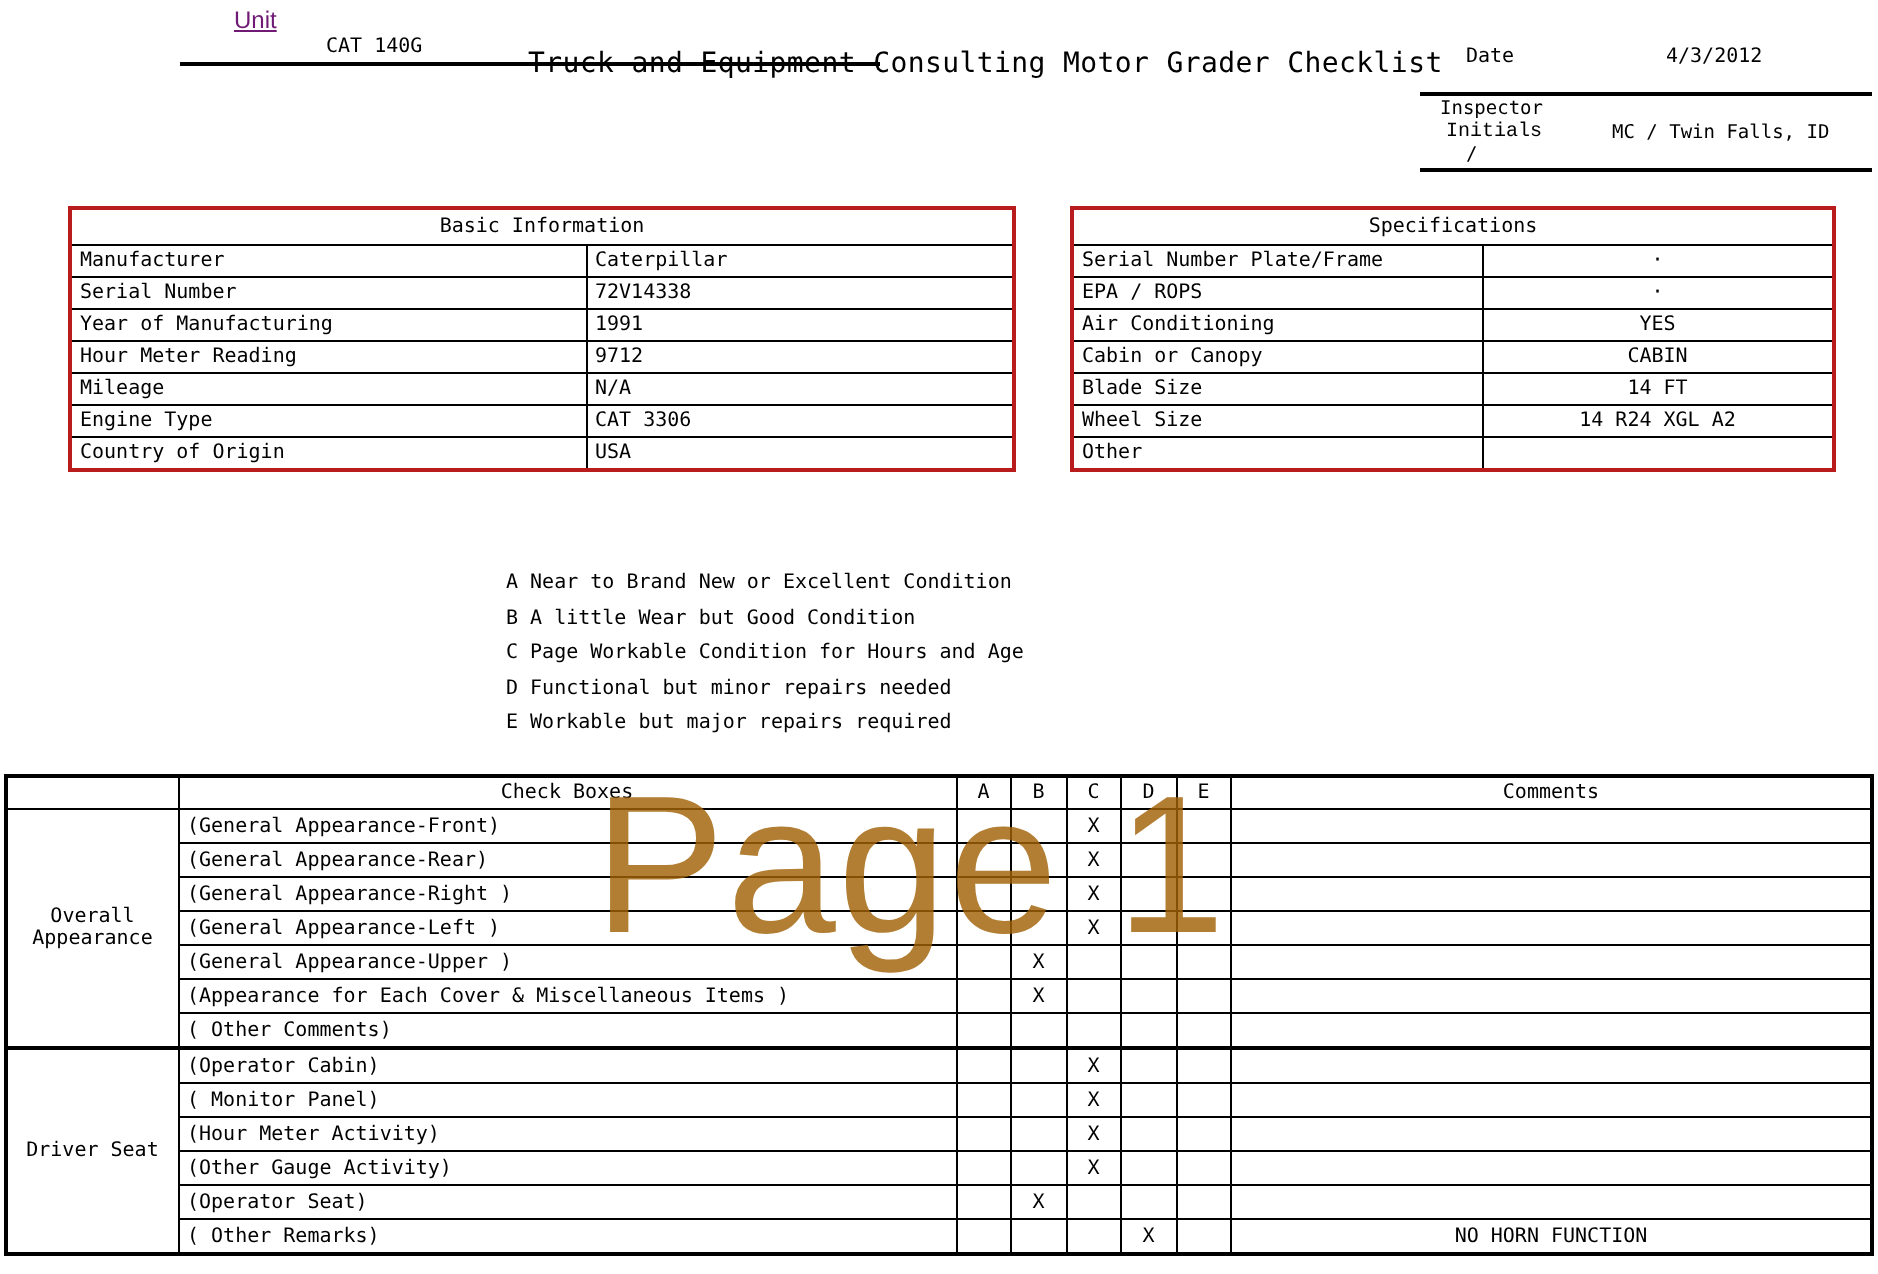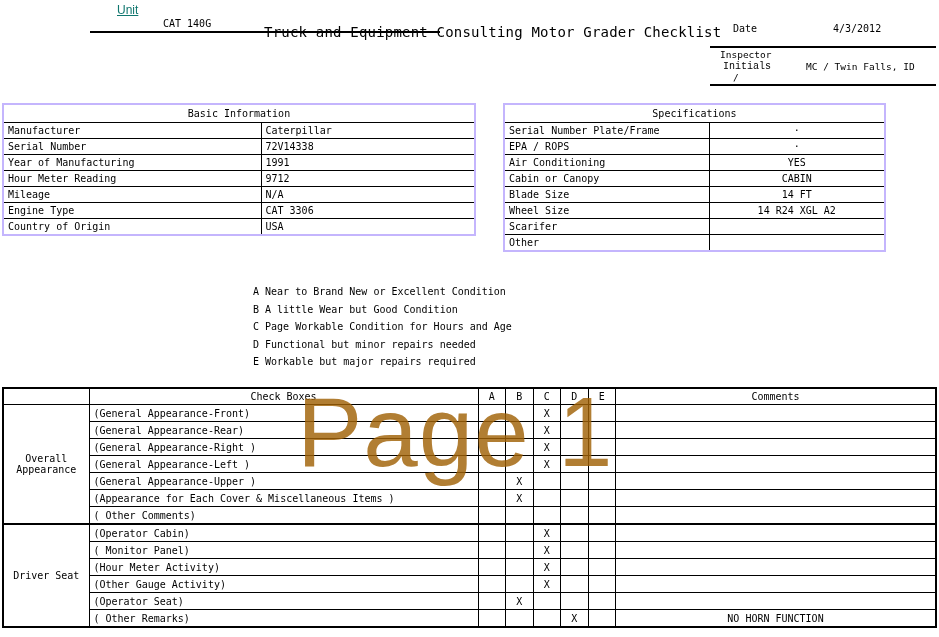--- a/index.html
+++ b/index.html
@@ -4,32 +4,32 @@
 <style>
   html,body{margin:0;padding:0;}
   body{
     width:939px;height:637px;position:relative;overflow:hidden;
     background:#ffffff;color:#000;
     font-family:"DejaVu Sans Mono", monospace;
   }
   .abs{position:absolute;}
   .hline{position:absolute;background:#000;height:2px;}
   
-  #unit-label{left:117px;top:3px;font-family:"Liberation Sans",sans-serif;font-size:12px;text-decoration:underline;color:#0f766e;}
+  #unit-label{left:117px;top:3px;font-family:"Liberation Sans",sans-serif;font-size:12px;text-decoration:underline;color:#701a75;}
   #unit-value{left:163px;top:18px;font-size:10px;}
   #doc-title{left:264px;top:24px;font-size:14px;font-weight:normal;letter-spacing:0.2px;white-space:pre;text-align:center;}
   #date-label{left:733px;top:23px;font-size:10px;}
   #date-value{left:833px;top:23px;font-size:10px;}
   #insp-1{left:720px;top:49px;font-size:9.5px;}
   #insp-2{left:723px;top:61px;font-size:10px;font-family:Liberation Mono, monospace;}
   #insp-3{left:733px;top:72px;font-size:9.5px;}
   #insp-value{left:806px;top:61px;font-size:9.5px;}
   
   table{border-collapse:collapse;table-layout:fixed;}
-  .info-table{position:absolute;top:103px;border:2px solid #c4b5fd;}
+  .info-table{position:absolute;top:103px;border:2px solid #b91c1c;margin-left:32px;}
   #basic-info{left:2px;width:474px;}
   #specs{left:503px;width:383px;}
   .info-table th{height:17px;font-size:10px;font-weight:normal;border:1px solid #000;text-align:center;padding:0;}
   .info-table td{height:15px;font-size:10px;border:1px solid #000;padding:0 4px;white-space:pre;overflow:hidden;}
   #specs td.info-value{text-align:center;}
   
   #legend{left:253px;top:283px;font-size:10px;line-height:17.5px;white-space:pre;}
   
   #checklist{position:absolute;left:2px;top:387px;width:935px;border:2px solid #000;}
   #checklist th{height:15px;font-size:10px;font-weight:normal;border:1px solid #000;text-align:center;padding:0;}
@@ -133,24 +133,20 @@
         <td class="info-label">Cabin or Canopy</td>
         <td class="info-value">CABIN</td>
       </tr>
       <tr>
         <td class="info-label">Blade Size</td>
         <td class="info-value">14 FT</td>
       </tr>
       <tr>
         <td class="info-label">Wheel Size</td>
         <td class="info-value">14 R24 XGL A2</td>
-      </tr>
-      <tr>
-        <td class="info-label">Scarifer</td>
-        <td class="info-value"></td>
       </tr>
       <tr>
         <td class="info-label">Other</td>
         <td class="info-value"></td>
       </tr>
     </tbody>
 </table>
 
 <div class="abs" id="legend"><div class="legend-line">A Near to Brand New or Excellent Condition</div><div class="legend-line">B A little Wear but Good Condition</div><div class="legend-line">C Page Workable Condition for Hours and Age</div><div class="legend-line">D Functional but minor repairs needed</div><div class="legend-line">E Workable but major repairs required</div></div>
 

